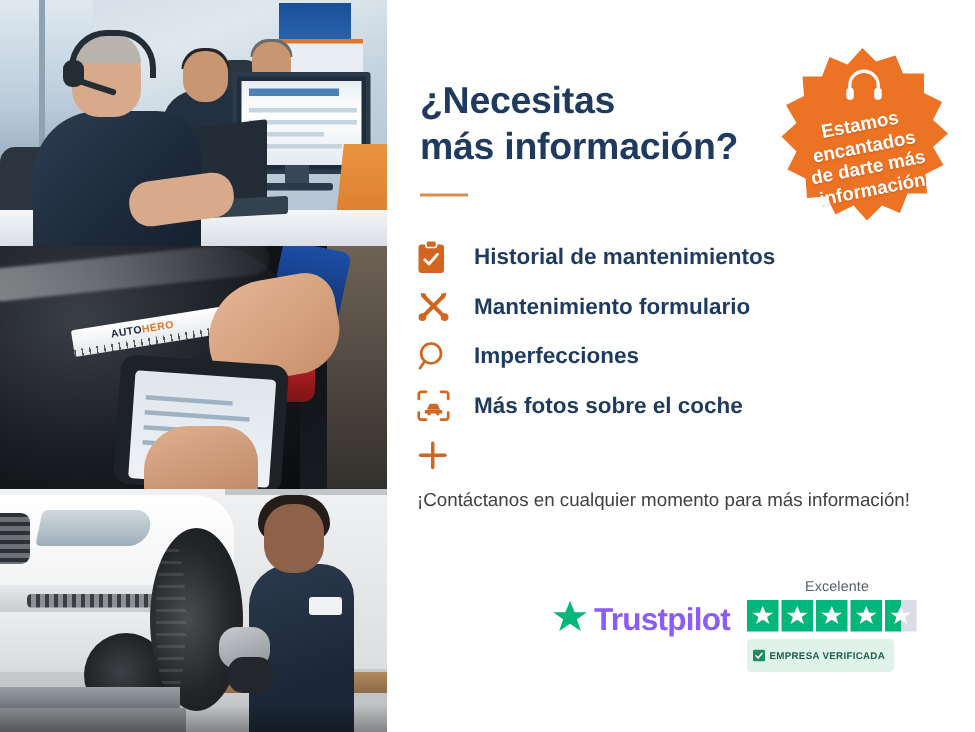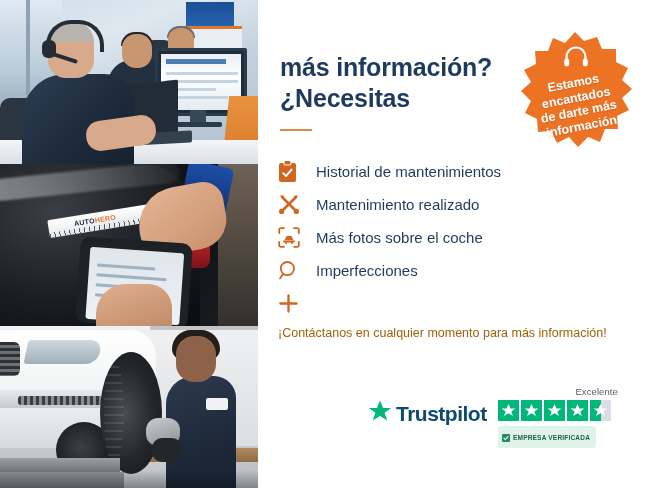--- a/index.html
+++ b/index.html
@@ -420,20 +420,21 @@
     position: absolute;
     left: 20px;
     top: 155px;
     width: 350px;
   }
   .feature {
     display: flex;
     align-items: center;
     height: 32px;
     margin-bottom: 1px;
+    font-weight: bold;
   }
   .feature-icon {
     width: 30px;
     min-width: 30px;
     height: 26px;
     display: flex;
     align-items: center;
     justify-content: flex-start;
   }
   .feature-label {
@@ -444,55 +445,55 @@
   }
 
   
   .para {
     position: absolute;
     left: 20px;
     top: 323px;
     width: 360px;
     font-size: 12.5px;
     line-height: 1.62;
-    color: #a16207;
+    color: #404040;
   }
 
   
   .tp {
     position: absolute;
     left: 110px;
     top: 386px;
     width: 270px;
     height: 70px;
   }
   .tp-logo {
     position: absolute;
     left: 0;
     top: 14px;
     display: flex;
     align-items: center;
   }
   .tp-logo-text {
     font-size: 21px;
     font-weight: bold;
-    color: #0c4a6e;
+    color: #8b5cf6;
     letter-spacing: -0.5px;
     margin-left: 4px;
   }
   .tp-right {
     position: absolute;
     left: 130px;
     top: 0;
     width: 120px;
   }
   .tp-excelente {
     font-size: 9.5px;
     color: #56606b;
-    text-align: right;
+    text-align: center;
     margin-bottom: 3px;
     letter-spacing: .1px;
   }
   .tp-stars {
     display: flex;
     gap: 2px;
   }
   .tp-star {
     width: 21px;
     height: 21px;
@@ -611,22 +612,22 @@
       <div class="p3-glove2"></div>
       <div class="p3-lift"></div>
       <div class="p3-lift2"></div>
       <div class="p3-shadow"></div>
     </div>
   </div>
 
   <div class="content">
 
     <div class="heading">
+      <div>¿Necesitas</div>
       <div>más información?</div>
-      <div>¿Necesitas</div>
     </div>
     <div class="rule"></div>
 
     <div class="badge">
       <svg width="128" height="128" viewBox="0 0 128 128" aria-hidden="true">
         <path d="M64 4
           L73 13 L86 9 L91 21 L105 21 L105 34 L117 40 L111 52 L121 61 L111 70
           L118 82 L106 88 L107 101 L94 101 L89 114 L77 109 L67 119 L58 109
           L46 115 L40 103 L27 104 L26 91 L14 85 L20 73 L10 63 L20 54
           L13 42 L25 36 L24 23 L37 23 L42 10 L54 15 Z" fill="#ec7224"></path>
@@ -665,47 +666,47 @@
             <g stroke="#d2651f" stroke-width="2.6" stroke-linecap="round">
               <line x1="4" y1="4" x2="17.5" y2="17.5"></line>
               <line x1="18" y1="4" x2="4.5" y2="17.5"></line>
             </g>
             <path d="M2.2 2.2 l3.6 0.6 l0.6 3.6 l-2.4 -1 z" fill="#d2651f"></path>
             <path d="M19.8 2.2 l-3.6 0.6 l-0.6 3.6 l2.4 -1 z" fill="#d2651f"></path>
             <circle cx="18.4" cy="18.4" r="2.6" fill="#d2651f"></circle>
             <circle cx="3.6" cy="18.4" r="2.6" fill="#d2651f"></circle>
           </svg>
         </span>
-        <span class="feature-label">Mantenimiento realizado</span>
+        <span class="feature-label">Mantenimiento formulario</span>
+      </div>
+
+      <div class="feature">
+        <span class="feature-icon">
+          <svg width="21" height="21" viewBox="0 0 21 21" aria-hidden="true">
+            <circle cx="9.4" cy="8.6" r="6.6" fill="none" stroke="#d2651f" stroke-width="1.8"></circle>
+            <line x1="5" y1="14" x2="2" y2="18.5" stroke="#d2651f" stroke-width="1.8" stroke-linecap="round"></line>
+          </svg>
+        </span>
+        <span class="feature-label">Imperfecciones</span>
       </div>
 
       <div class="feature">
         <span class="feature-icon">
           <svg width="22" height="21" viewBox="0 0 22 21" aria-hidden="true">
             <g fill="none" stroke="#d2651f" stroke-width="1.8" stroke-linecap="round">
               <path d="M1.2 6 V2.8 a1.6 1.6 0 0 1 1.6 -1.6 H6"></path>
               <path d="M20.8 6 V2.8 a1.6 1.6 0 0 0 -1.6 -1.6 H16"></path>
               <path d="M1.2 15 v3.2 a1.6 1.6 0 0 0 1.6 1.6 H6"></path>
               <path d="M20.8 15 v3.2 a1.6 1.6 0 0 1 -1.6 1.6 H16"></path>
             </g>
             <path d="M5.2 13.4 h11.6 v2.2 h-1.9 v1.2 h-2 v-1.2 h-3.8 v1.2 h-2 v-1.2 h-1.9 z" fill="#d2651f"></path>
             <path d="M6.6 13.2 l1.5 -3.4 a1.2 1.2 0 0 1 1.1 -0.7 h3.6 a1.2 1.2 0 0 1 1.1 0.7 l1.5 3.4 z" fill="#d2651f"></path>
           </svg>
         </span>
         <span class="feature-label">Más fotos sobre el coche</span>
-      </div>
-
-      <div class="feature">
-        <span class="feature-icon">
-          <svg width="21" height="21" viewBox="0 0 21 21" aria-hidden="true">
-            <circle cx="9.4" cy="8.6" r="6.6" fill="none" stroke="#d2651f" stroke-width="1.8"></circle>
-            <line x1="5" y1="14" x2="2" y2="18.5" stroke="#d2651f" stroke-width="1.8" stroke-linecap="round"></line>
-          </svg>
-        </span>
-        <span class="feature-label">Imperfecciones</span>
       </div>
 
       <div class="feature">
         <span class="feature-icon">
           <svg width="21" height="21" viewBox="0 0 21 21" aria-hidden="true">
             <g stroke="#d2651f" stroke-width="2.3" stroke-linecap="round">
               <line x1="10.5" y1="2.4" x2="10.5" y2="18.6"></line>
               <line x1="2.4" y1="10.5" x2="18.6" y2="10.5"></line>
             </g>
           </svg>

